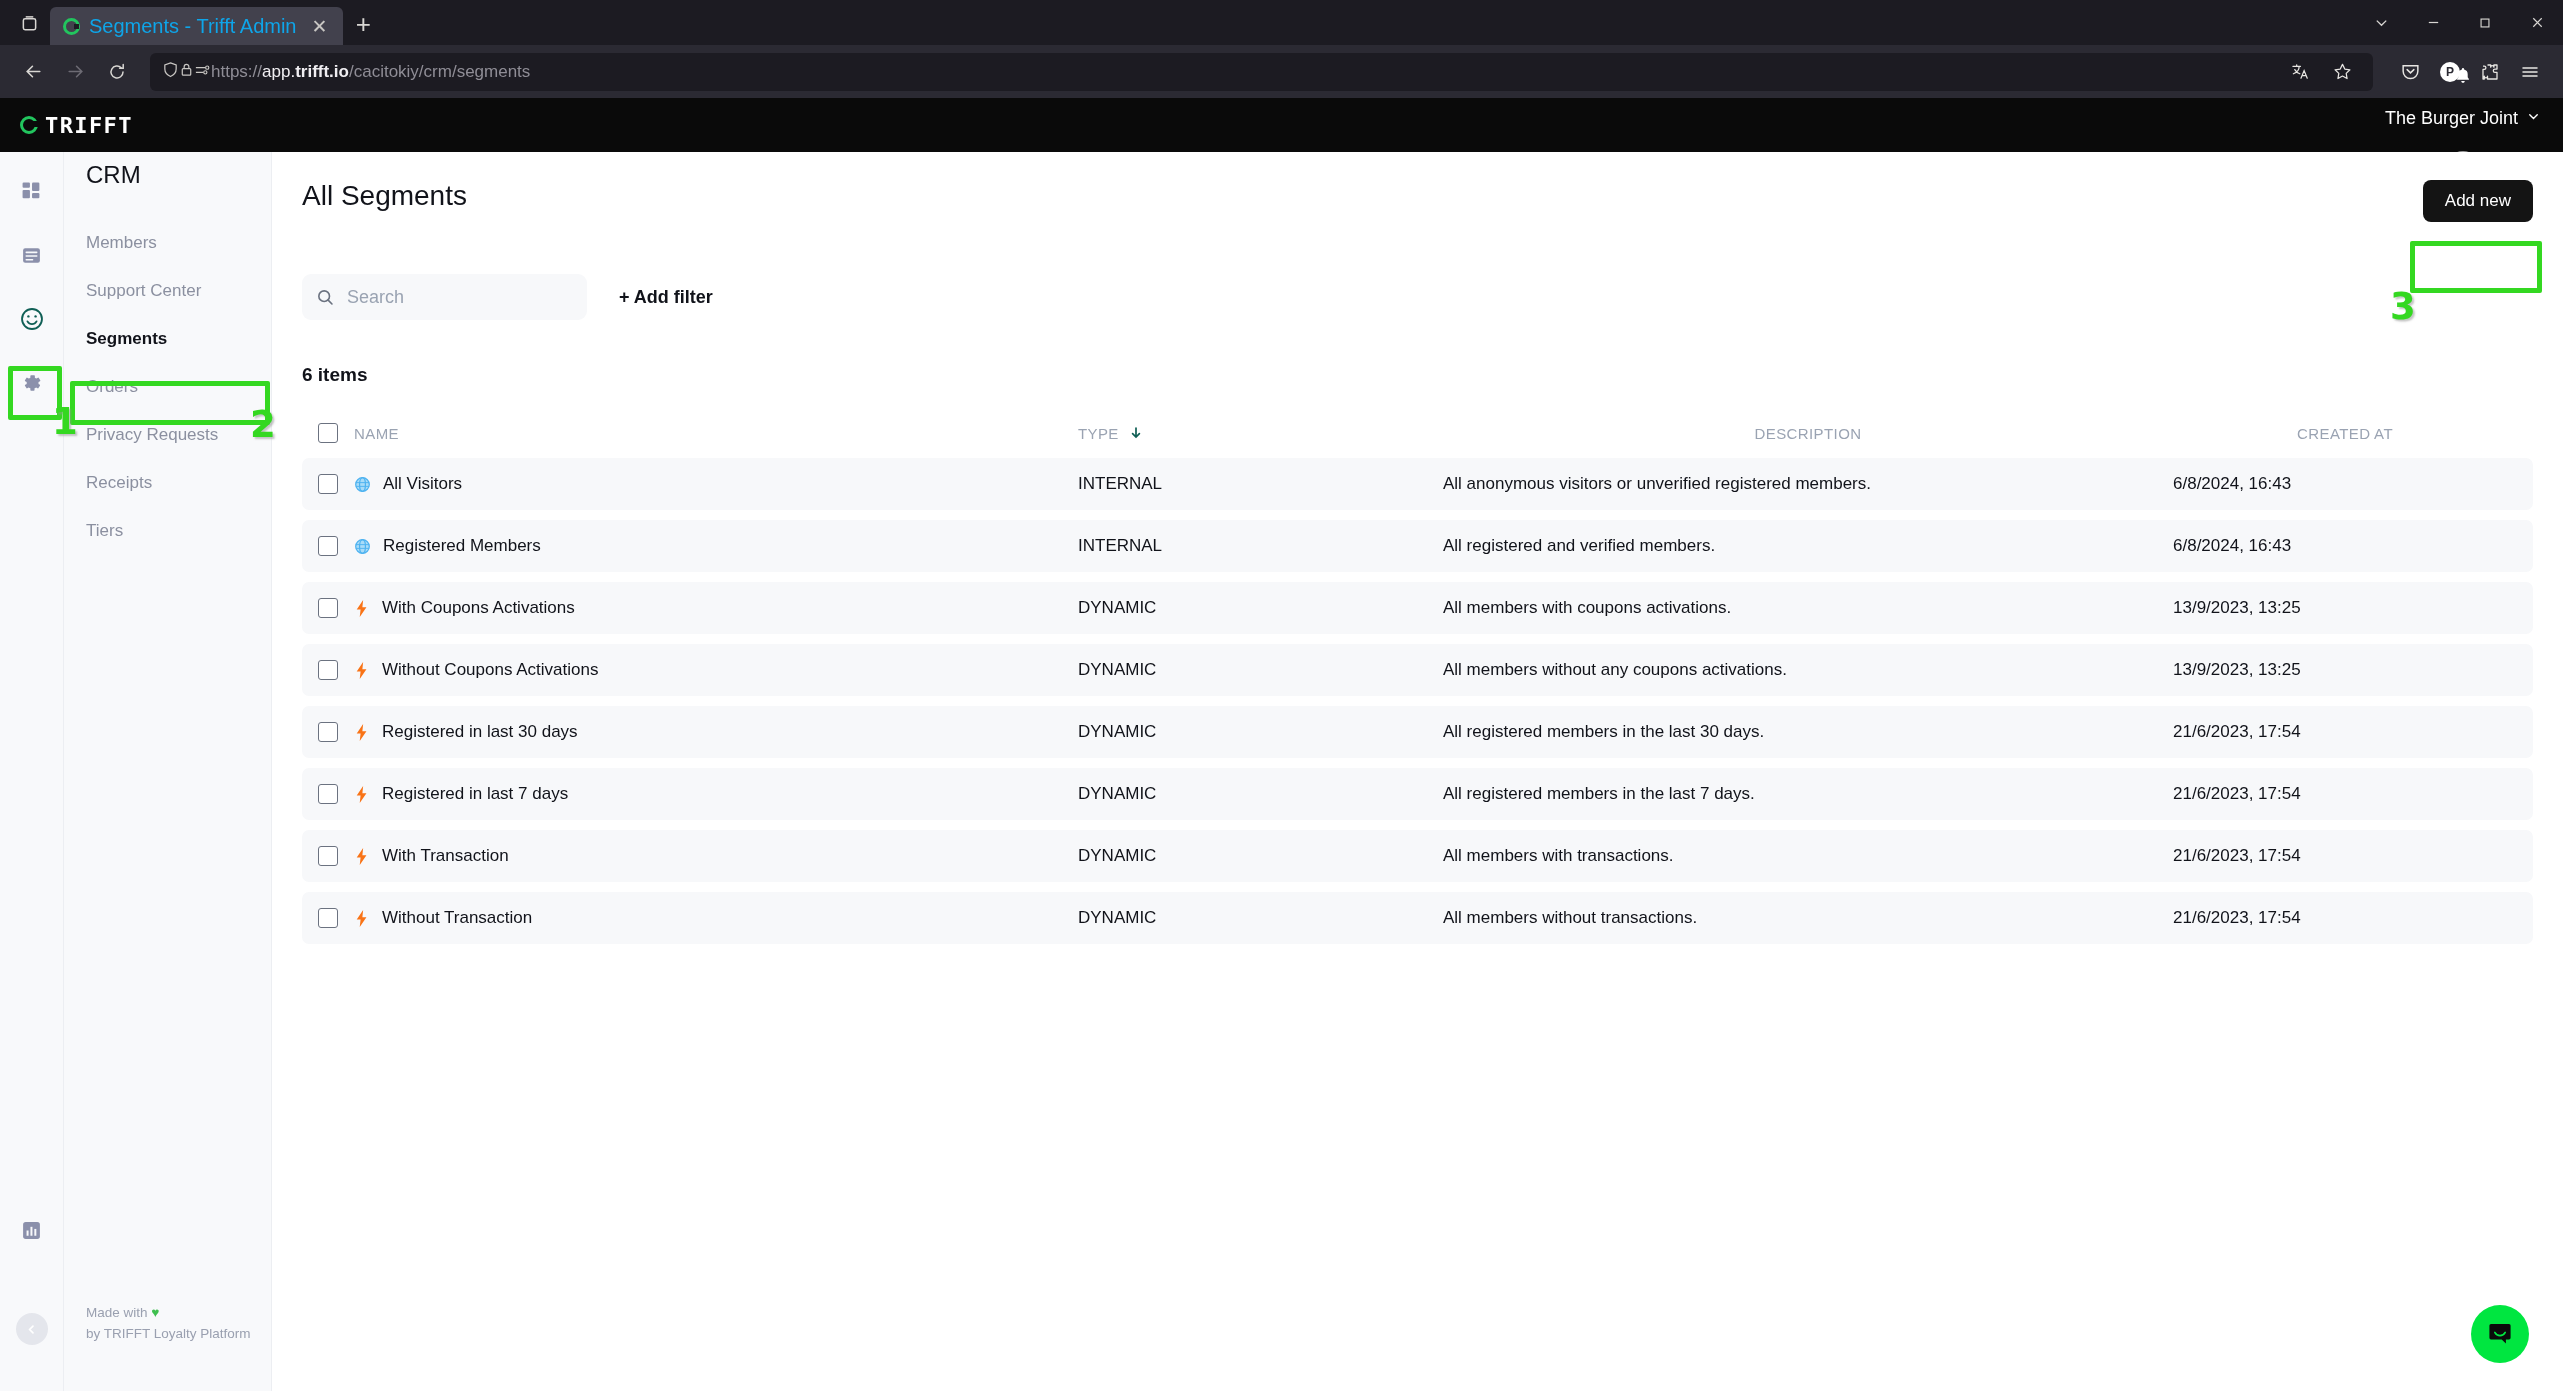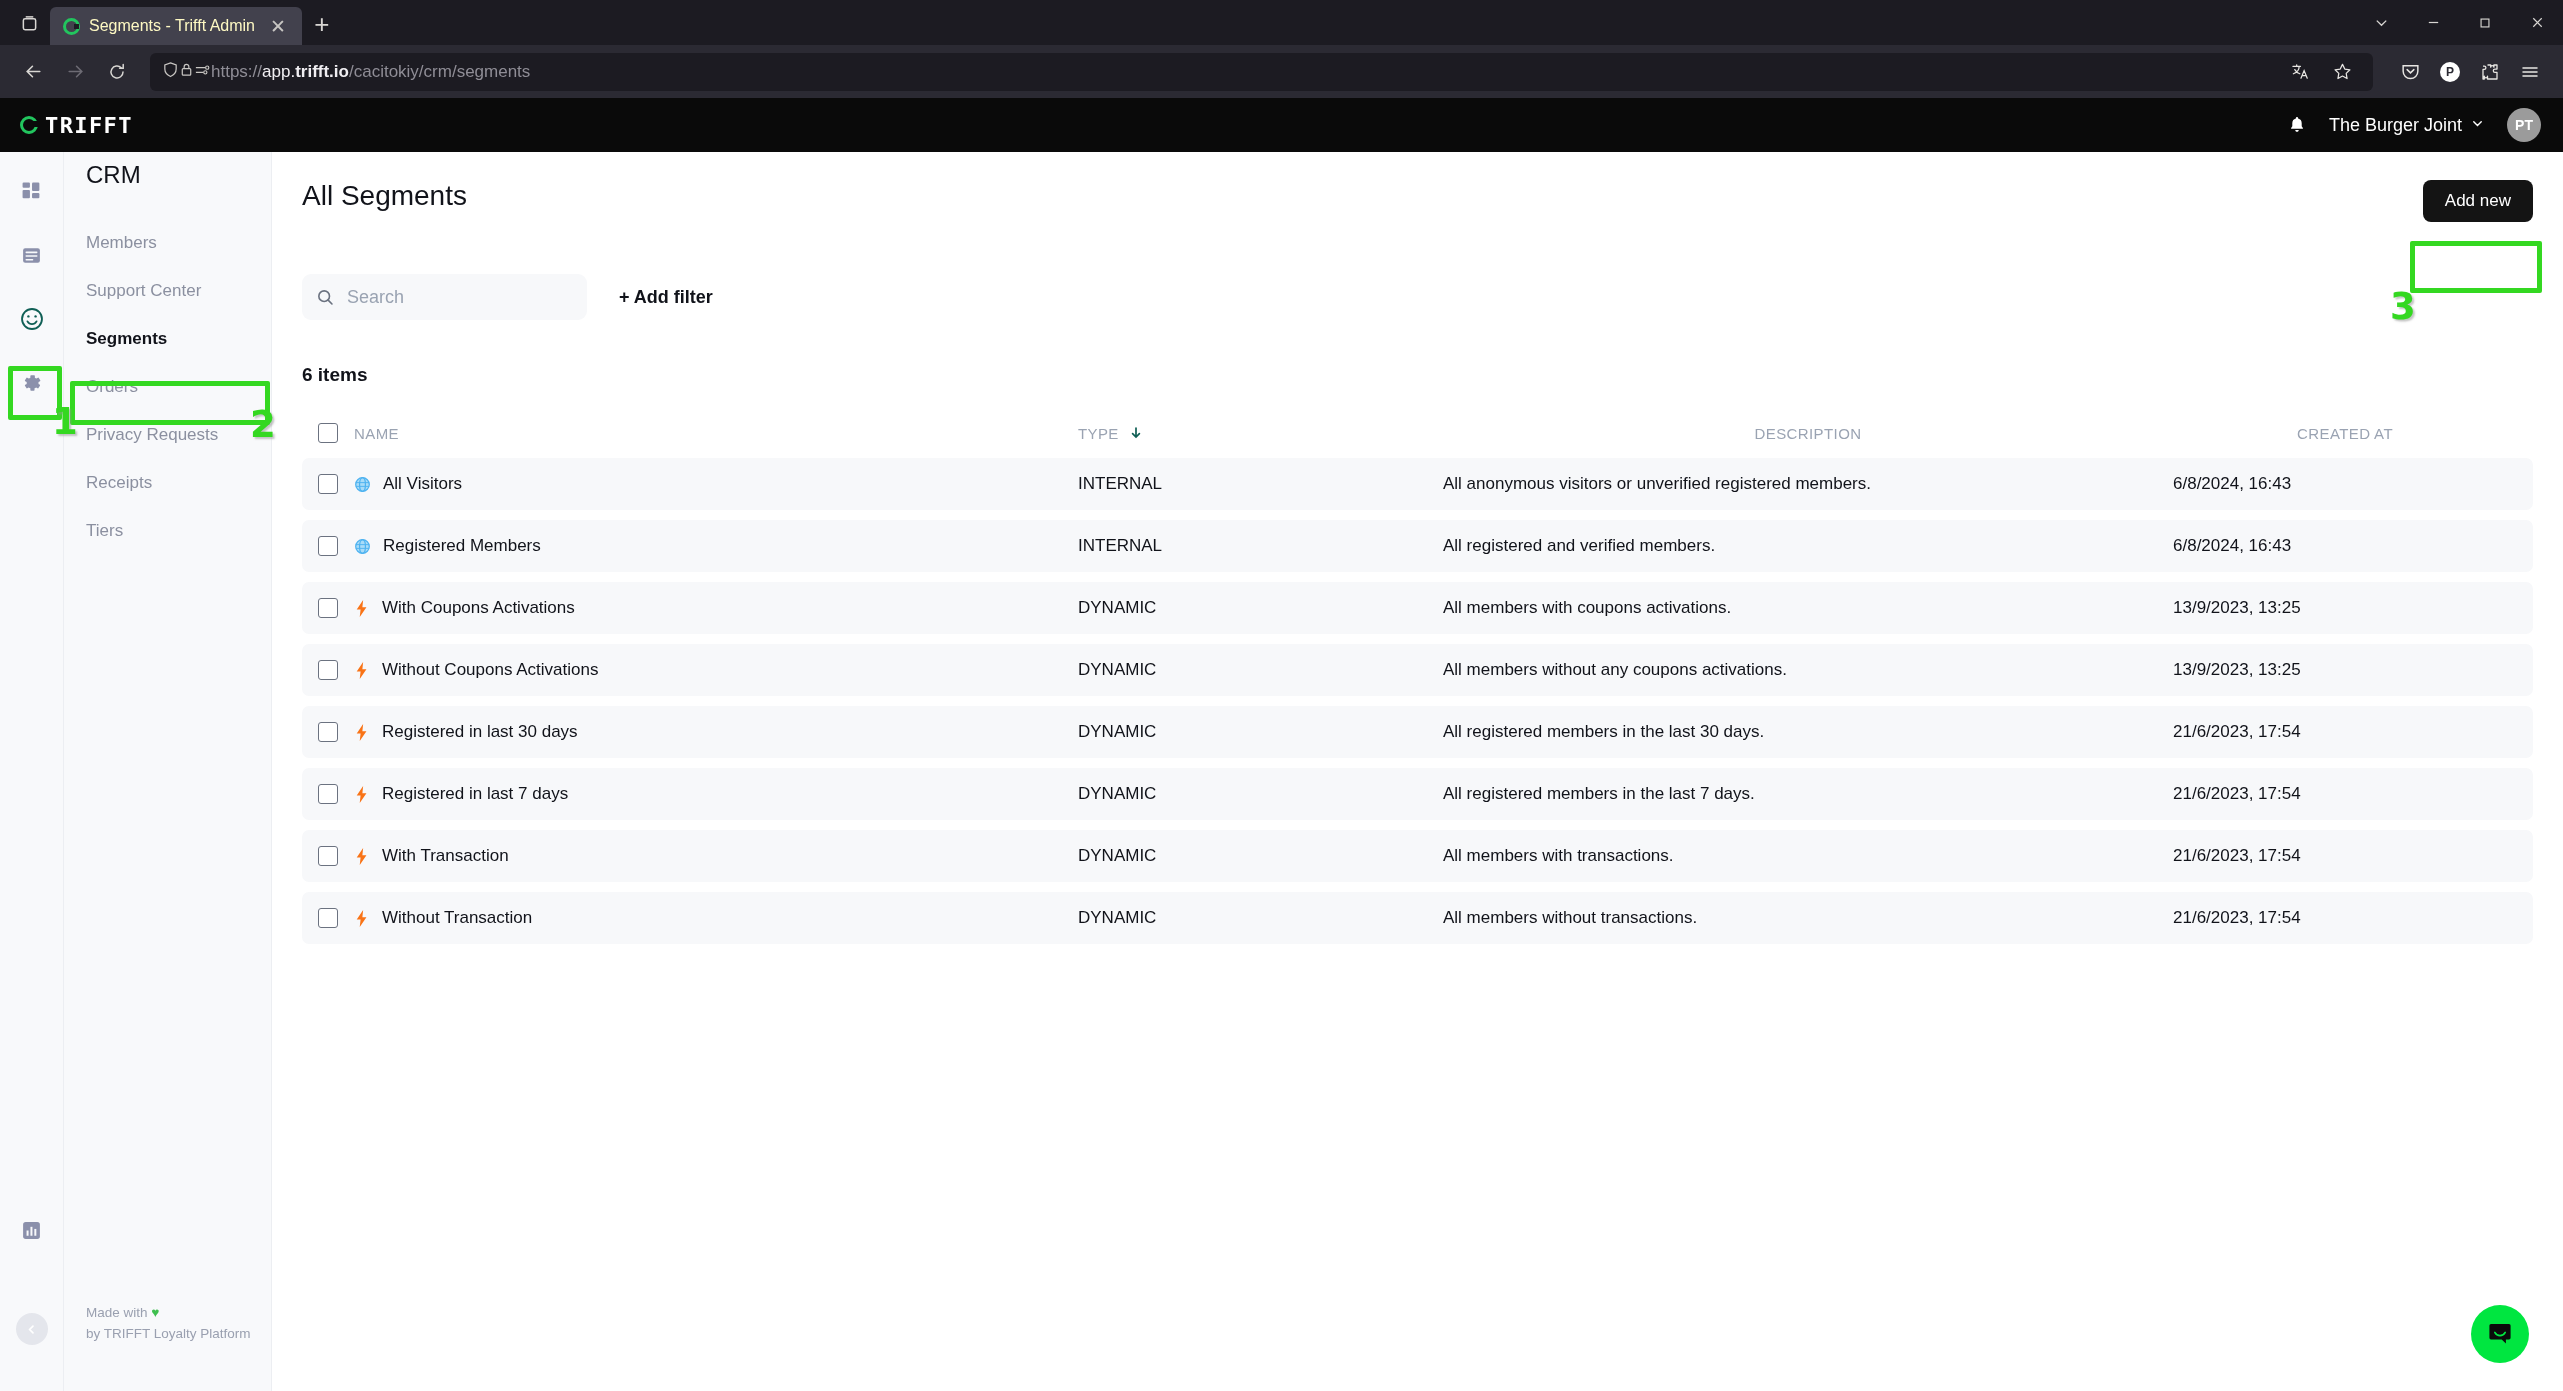--- a/index.html
+++ b/index.html
@@ -28,21 +28,21 @@
   .tab-favicon {
     width: 17px; height: 17px; border-radius: 50%;
     border: 3px solid #22c55e; background: transparent; flex: none;
     position: relative;
   }
   .tab-favicon::after {
     content: ""; position: absolute; right: -2px; top: 3px;
     width: 5px; height: 5px; background: #1c1b22;
   }
   .tab-title {
-    color: #fef9c3; font-size: 16px; white-space: nowrap;
+    color: #0ea5e9; font-size: 20px; white-space: nowrap;
     overflow: hidden; text-overflow: ellipsis; flex: 1;
   }
   .tab-close { color: #c8c6c3; font-size: 19px; padding: 0 6px; line-height: 1; }
   .new-tab-btn {
     color: #d8d6d3; font-size: 26px; width: 40px; height: 38px;
     display: flex; align-items: center; justify-content: center; margin-bottom: 2px;
   }
   .win-controls {
     position: absolute; right: 0; top: 0; height: 45px;
     display: flex; align-items: center;
@@ -85,21 +85,21 @@
     border: 3.5px solid #22c55e; position: relative;
   }
   .brand-mark::after {
     content: ""; position: absolute; right: -3px; top: 2px;
     width: 6px; height: 6px; background: #0a0a0a;
   }
   .brand-text {
     color: #ffffff; font-size: 22px; font-weight: 700; letter-spacing: 1.4px;
     font-family: "DejaVu Sans Mono", monospace;
   }
-  .header-right { margin-left: auto; display: flex; align-items: center; gap: 22px; }
+  .header-right { margin-left: auto; display: flex; align-items: center; gap: 22px; flex-direction: column; }
   .bell-btn { color: #ffffff; display: flex; align-items: center; }
   .org-selector {
     display: flex; align-items: center; gap: 8px; color: #ffffff; font-size: 18px;
   }
   .avatar {
     width: 34px; height: 34px; border-radius: 50%; background: #9b9b9b;
     color: #ffffff; font-size: 14px; font-weight: 600;
     display: flex; align-items: center; justify-content: center;
   }
 

